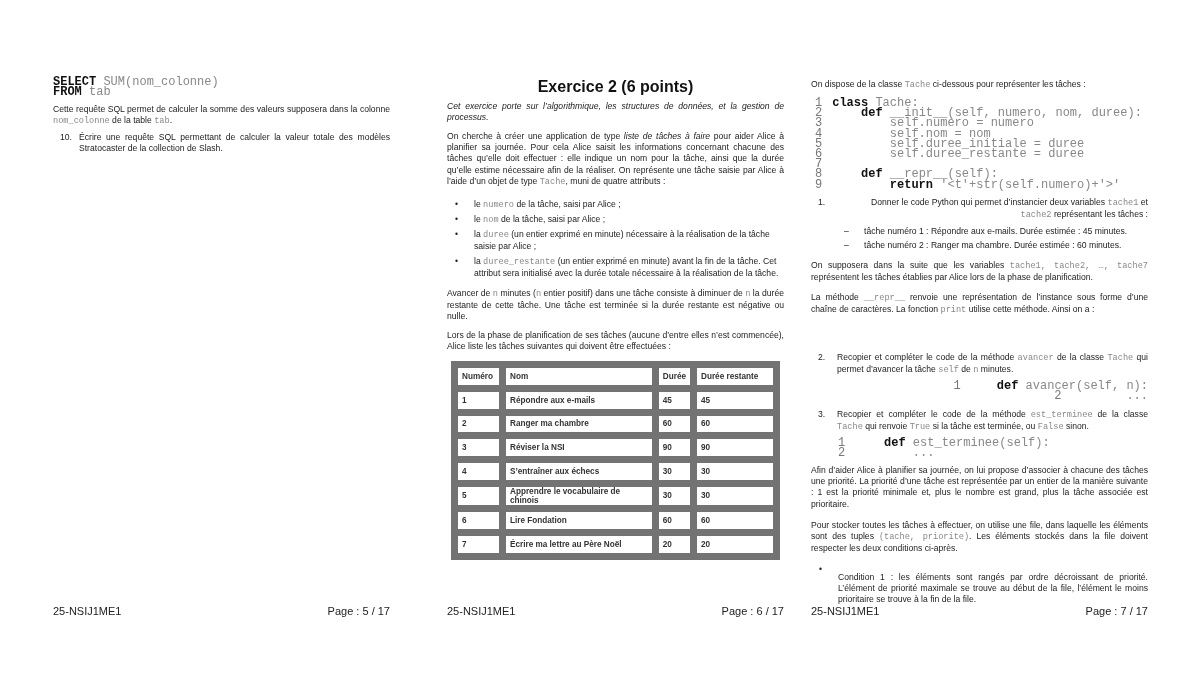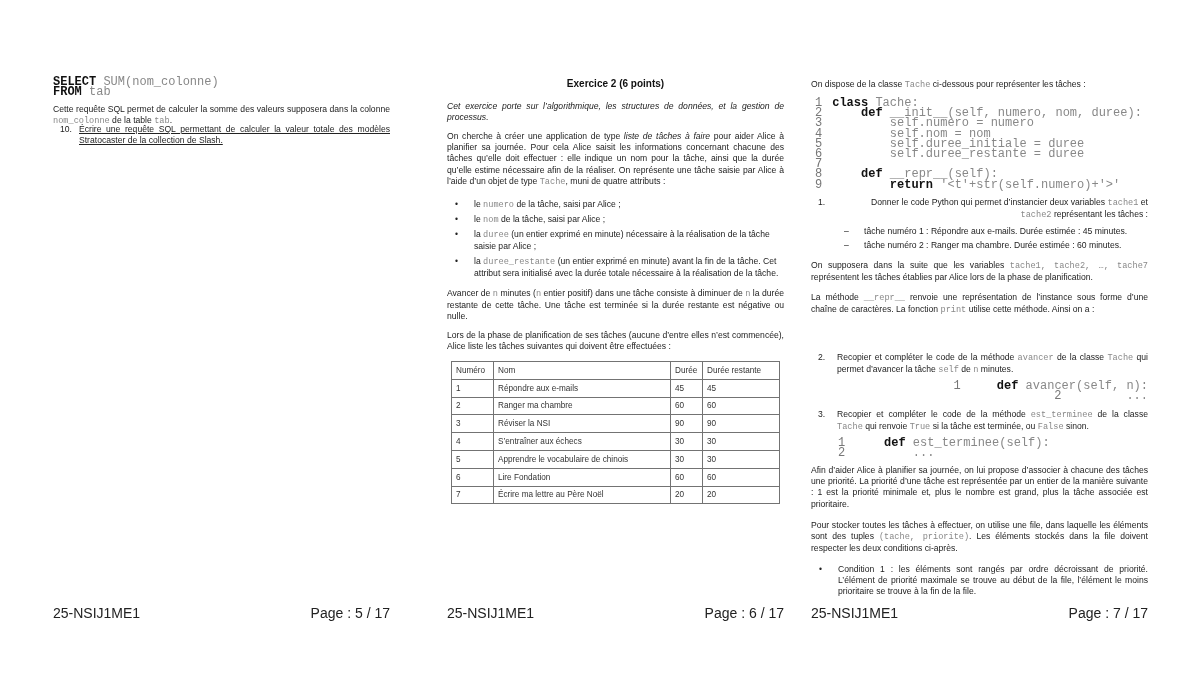--- a/index.html
+++ b/index.html
@@ -6,48 +6,48 @@
   body { width: 1200px; height: 675px; position: relative; overflow: hidden;
          font-family: "Liberation Sans", sans-serif; color: #222; font-size: 8.6px; }
   .page { position: absolute; top: 0; height: 675px; }
   #p5 { left: 53px; width: 337px; }
   #p6 { left: 447px; width: 337px; }
   #p7 { left: 811px; width: 337px; }
   .mono { font-family: "Liberation Mono", monospace; color: #888; }
   .kw { font-family: "Liberation Mono", monospace; font-weight: bold; color: #111; }
   p { margin: 0; line-height: 11.2px; text-align: justify; }
   .block { position: absolute; left: 0; right: 0; }
-  .title { text-align: center; font-weight: bold; font-size: 10px; color: #111; }
+  .title { text-align: center; font-weight: bold; font-size: 16px; color: #111; }
   .ital { font-style: italic; }
   .olitem { position: absolute; left: 0; right: 0; }
   .olnum { position: absolute; left: 7px; }
   .oltext { margin-left: 26px; line-height: 11.2px; text-align: justify; }
   .bul { position: absolute; left: 0; right: 0; }
   .bul .dot { position: absolute; left: 8px; }
   .bul .btext { margin-left: 27px; line-height: 11.2px; }
   .dash { position: absolute; left: 0; right: 0; }
   .dash .d { position: absolute; left: 33px; }
   .dash .dt { margin-left: 53px; }
   .code { font-family: "Liberation Mono", monospace; font-size: 12px; line-height: 10.2px; color: #888; white-space: pre; }
   .ln { color: #777; display: inline-block; width: 10px; }
   table { border-collapse: collapse; width: 100%; font-size: 8.2px; }
-  td { border: 1px solid #737373; padding: 0 4px; height: 16.8px; color: #333; }
-  .footer { position: absolute; top: 605px; left: 0; right: 0; font-size: 14px; color: #222; }
+  td { border: 7px solid #737373; padding: 0 4px; height: 16.8px; color: #333; font-weight: bold; }
+  .footer { position: absolute; top: 605px; left: 0; right: 0; font-size: 11px; color: #222; }
   .footer .r { position: absolute; right: 0; top: 0; }
 </style>
 </head>
 <body>
 
 <div class="page" id="p5">
   <div class="block code" style="top:77px;color:#888;"><span class="kw">SELECT</span><span> SUM(nom_colonne)</span>
 <span class="kw">FROM</span><span> tab</span></div>
   <div class="block" style="top:104px;">
     <p><span>Cette requête SQL permet de calculer la somme des valeurs supposera dans la colonne </span><span class="mono">nom_colonne</span><span> de la table </span><span class="mono">tab</span><span>.</span></p>
   </div>
-  <div class="olitem" style="top:124px;text-decoration:underline;">
+  <div class="olitem" style="top:132px;">
     <span class="olnum">10.</span>
     <div class="oltext">Écrire une requête SQL permettant de calculer la valeur totale des modèles Stratocaster de la collection de Slash.</div>
   </div>
   <div class="footer">
     <span>25-NSIJ1ME1</span>
     <span class="r">Page : 5 / 17</span>
   </div>
 </div>
 
 <div class="page" id="p6">
@@ -179,20 +179,20 @@
   <div class="block code" style="top:438px;left:27px;" id="q3code"><div><span class="ln">1</span><span>     </span><span class="kw">def</span><span> est_terminee(self):</span></div><div><span class="ln">2</span><span>     </span><span>    ...</span></div></div>
 
   <div class="block" style="top:465px;">
     <p>Afin d’aider Alice à planifier sa journée, on lui propose d’associer à chacune des tâches une priorité. La priorité d’une tâche est représentée par un entier de la manière suivante : 1 est la priorité minimale et, plus le nombre est grand, plus la tâche associée est prioritaire.</p>
   </div>
   <div class="block" style="top:520px;">
     <p><span>Pour stocker toutes les tâches à effectuer, on utilise une file, dans laquelle les éléments sont des tuples </span><span class="mono">(tache, priorite)</span><span>. Les éléments stockés dans la file doivent respecter les deux conditions ci-après.</span></p>
   </div>
   <div class="bul" style="top:564px;">
       <span class="dot">•</span>
-      <div class="btext" style="text-align:justify;">Condition 1 : les éléments sont rangés par ordre décroissant de priorité. L’élément de priorité maximale se trouve au début de la file, l’élément le moins prioritaire se trouve à la fin de la file.</div>
+      <div class="btext" style="text-align:justify;margin-top:8px;">Condition 1 : les éléments sont rangés par ordre décroissant de priorité. L’élément de priorité maximale se trouve au début de la file, l’élément le moins prioritaire se trouve à la fin de la file.</div>
     </div>
 
   <div class="footer">
     <span>25-NSIJ1ME1</span>
     <span class="r">Page : 7 / 17</span>
   </div>
 </div>
 
 </body></html>

